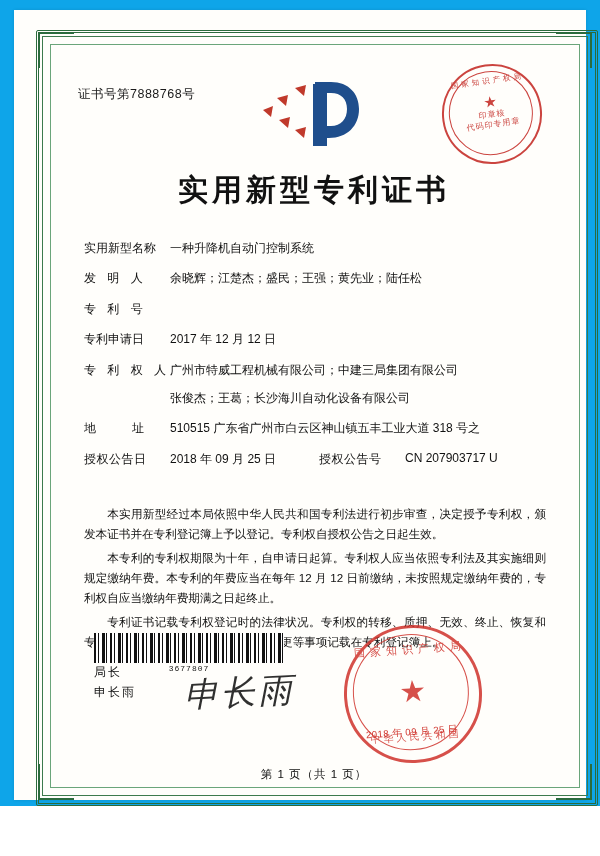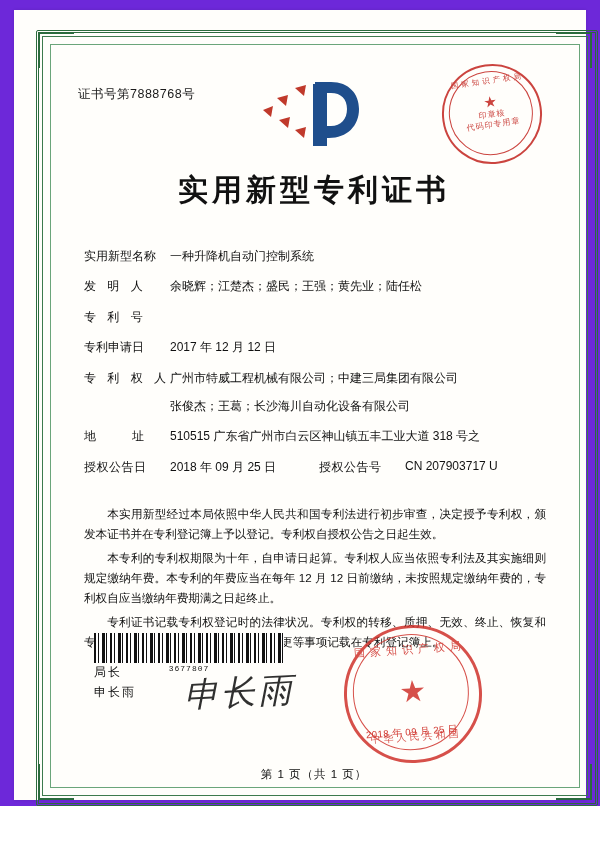--- a/index.html
+++ b/index.html
@@ -13,21 +13,21 @@
     font-family: "Liberation Sans", sans-serif;
     position: relative;
     overflow: hidden;
   }
 
   
   .page {
     position: absolute;
     left: 0; top: 0;
     width: 600px; height: 856px;
-    background: #6d28d9;
+    background: #0ea5e9;
   }
   .paper {
     position: absolute;
     left: 14px; top: 10px;
     width: 572px; height: 790px;
     background: #fffefb;
     box-shadow: 0 0 3px rgba(0,0,0,0.12);
   }
   
   .border-outer {
@@ -128,21 +128,21 @@
     width: 100%;
     text-align: center;
     font-size: 7.5px;
     color: #c42b26;
     letter-spacing: 3px;
   }
 
   
   .fields {
     position: absolute;
-    left: 70px; top: 238px;
+    left: 70px; top: 230px;
     width: 470px;
     font-size: 12px;
     color: #111;
   }
   .field-row {
     display: flex;
     margin-bottom: 13px;
     line-height: 1.45;
   }
   .field-label {

